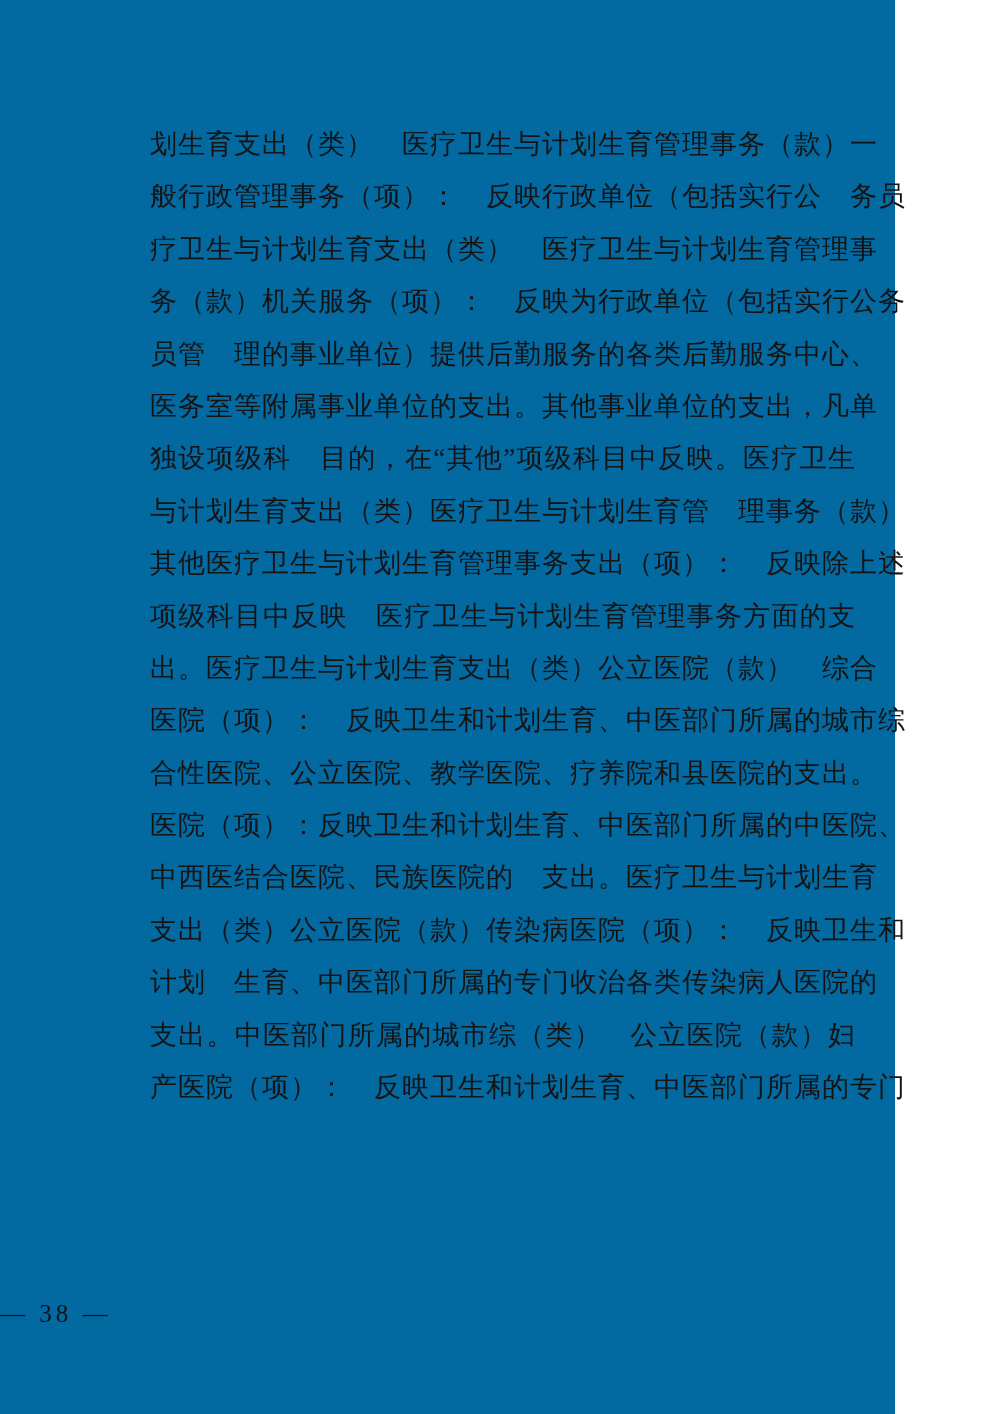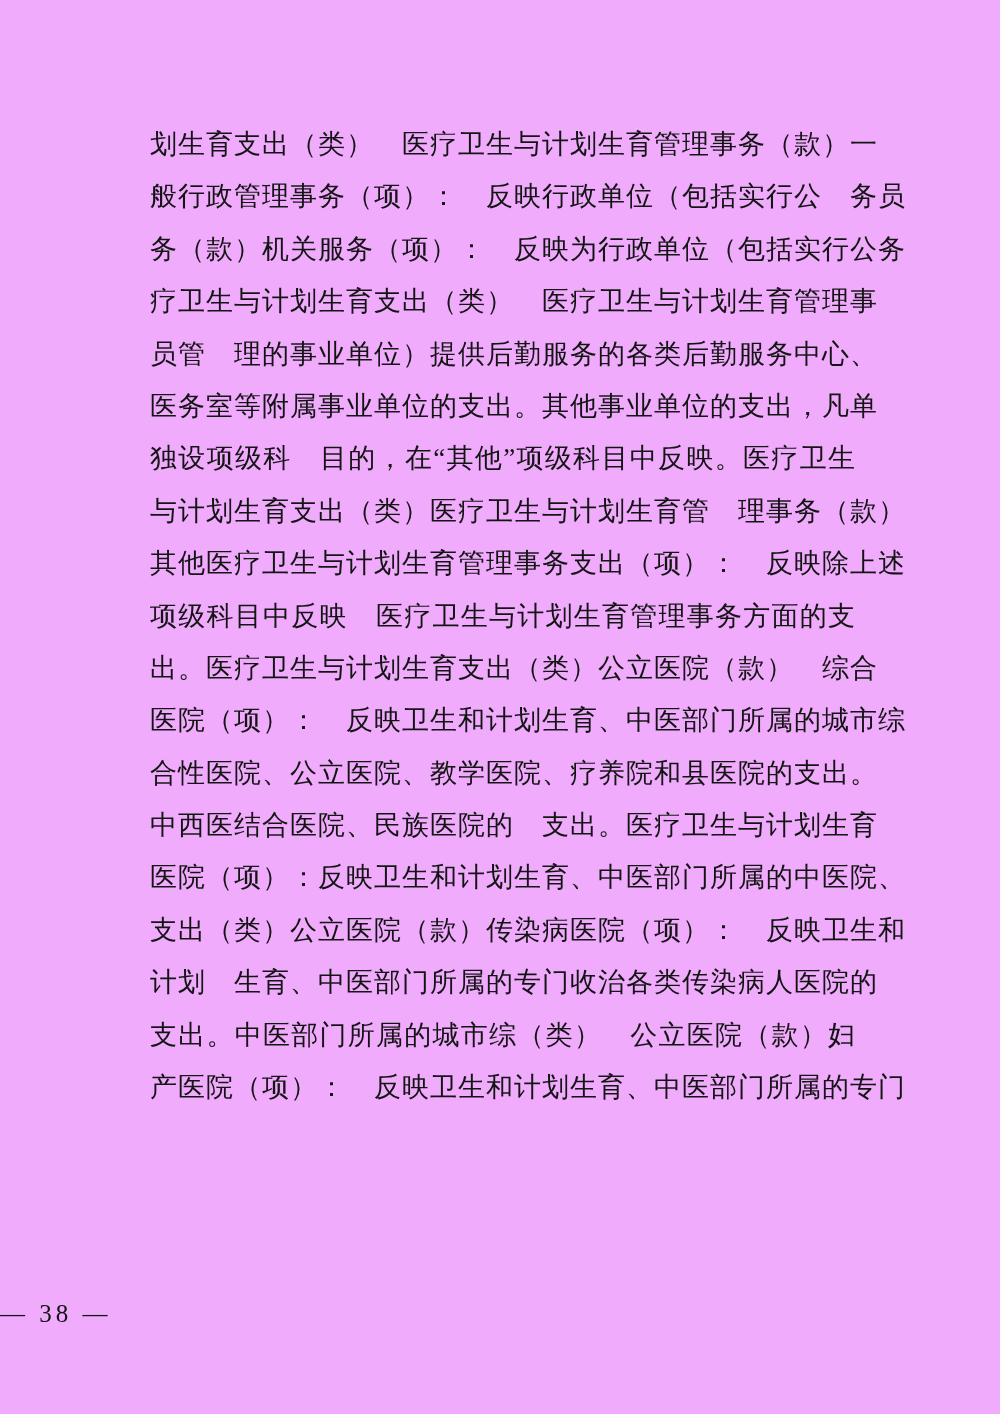--- a/index.html
+++ b/index.html
@@ -11,23 +11,23 @@
     height: 1414px;
     background: #ffffff;
     position: relative;
     overflow: hidden;
     font-family: "Liberation Serif", serif;
   }
   .page {
     position: absolute;
     left: 0;
     top: 0;
-    width: 1000px;
+    width: 895px;
     height: 1414px;
-    background: #f0abfc;
+    background: #0369a1;
   }
   .text-block {
     position: absolute;
     left: 150px;
     top: 118px;
     width: 706px;
     color: #141414;
   }
   .text-line {
     font-size: 27px;
@@ -54,33 +54,33 @@
   }
 </style>
 </head>
 <body>
 
 <div class="page">
 
   <div class="text-block">
     <div class="text-line">划生育支出（类）　医疗卫生与计划生育管理事务（款）一</div>
     <div class="text-line">般行政管理事务（项）：　反映行政单位（包括实行公　务员</div>
+    <div class="text-line">疗卫生与计划生育支出（类）　医疗卫生与计划生育管理事</div>
     <div class="text-line">务（款）机关服务（项）：　反映为行政单位（包括实行公务</div>
-    <div class="text-line">疗卫生与计划生育支出（类）　医疗卫生与计划生育管理事</div>
     <div class="text-line">员管　理的事业单位）提供后勤服务的各类后勤服务中心、</div>
     <div class="text-line">医务室等附属事业单位的支出。其他事业单位的支出，凡单</div>
     <div class="text-line">独设项级科　目的，在“其他”项级科目中反映。医疗卫生</div>
     <div class="text-line">与计划生育支出（类）医疗卫生与计划生育管　理事务（款）</div>
     <div class="text-line">其他医疗卫生与计划生育管理事务支出（项）：　反映除上述</div>
     <div class="text-line">项级科目中反映　医疗卫生与计划生育管理事务方面的支</div>
     <div class="text-line">出。医疗卫生与计划生育支出（类）公立医院（款）　综合</div>
     <div class="text-line">医院（项）：　反映卫生和计划生育、中医部门所属的城市综</div>
     <div class="text-line">合性医院、公立医院、教学医院、疗养院和县医院的支出。</div>
+    <div class="text-line">医院（项）：反映卫生和计划生育、中医部门所属的中医院、</div>
     <div class="text-line">中西医结合医院、民族医院的　支出。医疗卫生与计划生育</div>
-    <div class="text-line">医院（项）：反映卫生和计划生育、中医部门所属的中医院、</div>
     <div class="text-line">支出（类）公立医院（款）传染病医院（项）：　反映卫生和</div>
     <div class="text-line">计划　生育、中医部门所属的专门收治各类传染病人医院的</div>
     <div class="text-line">支出。中医部门所属的城市综（类）　公立医院（款）妇</div>
     <div class="text-line">产医院（项）：　反映卫生和计划生育、中医部门所属的专门</div>
   </div>
 
   <div class="footer">
     <span class="page-number">— 38 —</span>
   </div>
 

